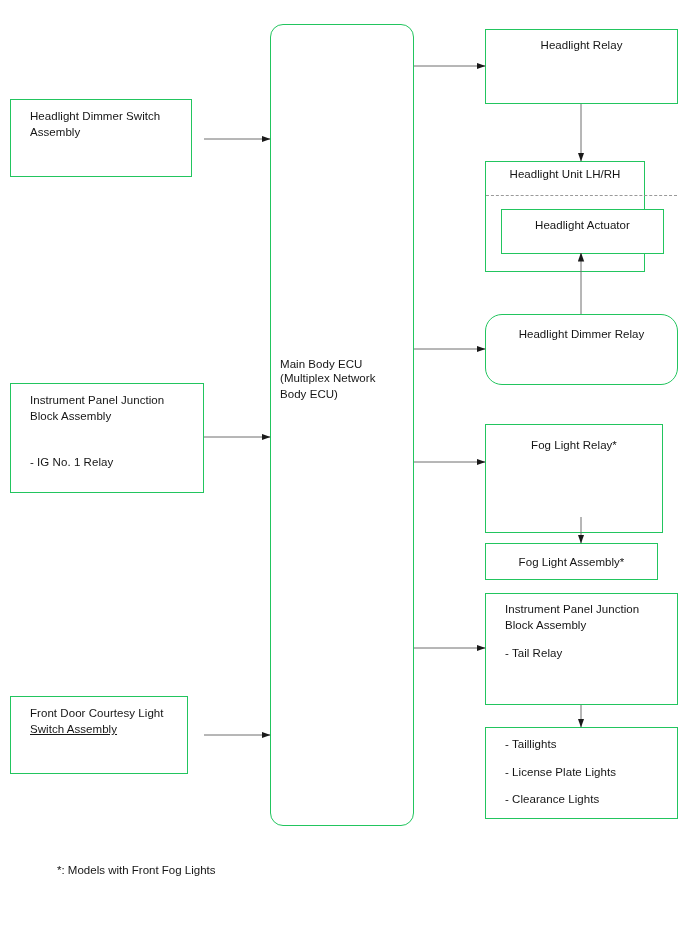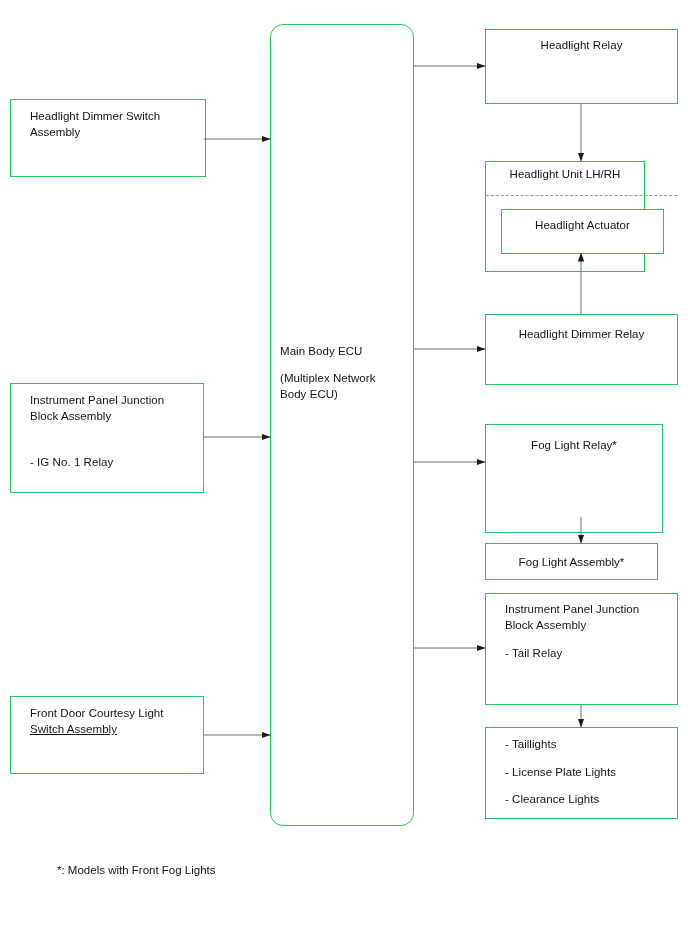--- a/index.html
+++ b/index.html
@@ -67,55 +67,55 @@
   svg.connectors line, svg.connectors path {
     stroke: #6e6e6e;
     stroke-width: 1;
   }
 </style>
 </head>
 <body>
 
 <div id="diagram-root">
 
-  <div class="node-box" style="left:10px; top:99px; width:196px; height:78px;">
+  <div class="node-box" style="left:10px; top:99px; width:182px; height:78px;">
     <span class="node-label" style="left:19px; top:8px;">Headlight Dimmer Switch</span>
     <span class="node-label" style="left:19px; top:24px;">Assembly</span>
   </div>
 
   <div class="node-box" style="left:10px; top:383px; width:194px; height:110px;">
     <span class="node-label" style="left:19px; top:8px;">Instrument Panel Junction</span>
     <span class="node-label" style="left:19px; top:24px;">Block Assembly</span>
     <span class="node-label" style="left:19px; top:70px;">- IG No. 1 Relay</span>
   </div>
 
-  <div class="node-box" style="left:10px; top:696px; width:194px; height:78px;">
+  <div class="node-box" style="left:10px; top:696px; width:178px; height:78px;">
     <span class="node-label" style="left:19px; top:8px;">Front Door Courtesy Light</span>
     <span class="node-label" style="left:19px; top:24px;text-decoration:underline;">Switch Assembly</span>
   </div>
 
   <div class="node-box rounded" style="left:270px; top:24px; width:144px; height:802px;">
-    <span class="node-label" style="left:9px; top:318px;">Main Body ECU</span>
+    <span class="node-label" style="left:9px; top:331px;">Main Body ECU</span>
     <span class="node-label" style="left:9px; top:345px;">(Multiplex Network</span>
     <span class="node-label" style="left:9px; top:361px;">Body ECU)</span>
   </div>
 
   <div class="node-box" style="left:485px; top:29px; width:193px; height:75px;">
     <span class="node-label centered" style="top:7px;">Headlight Relay</span>
   </div>
 
   <div class="node-box" style="left:485px; top:161px; width:160px; height:111px;">
     <span class="node-label centered" style="top:4px;">Headlight Unit LH/RH</span>
     <div class="dashed-sep" style="left:0px; top:33px; width:191px;"></div>
     <div class="node-box" style="left:15px; top:47px; width:163px; height:45px;">
       <span class="node-label centered" style="top:7px;">Headlight Actuator</span>
     </div>
   </div>
 
-  <div class="node-box" style="left:485px; top:314px; width:193px; height:71px;">
+  <div class="node-box" style="left:485px; top:314px; width:193px; height:71px;border-radius:17px;">
     <span class="node-label centered" style="top:11px;">Headlight Dimmer Relay</span>
   </div>
 
   <div class="node-box" style="left:485px; top:424px; width:178px; height:109px;padding-left:43px;">
     <span class="node-label centered" style="top:12px;">Fog Light Relay*</span>
   </div>
 
   <div class="node-box" style="left:485px; top:543px; width:173px; height:37px;">
     <span class="node-label centered" style="top:10px;">Fog Light Assembly*</span>
   </div>

